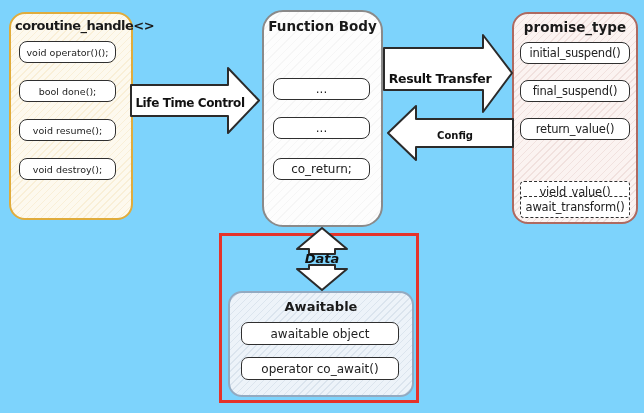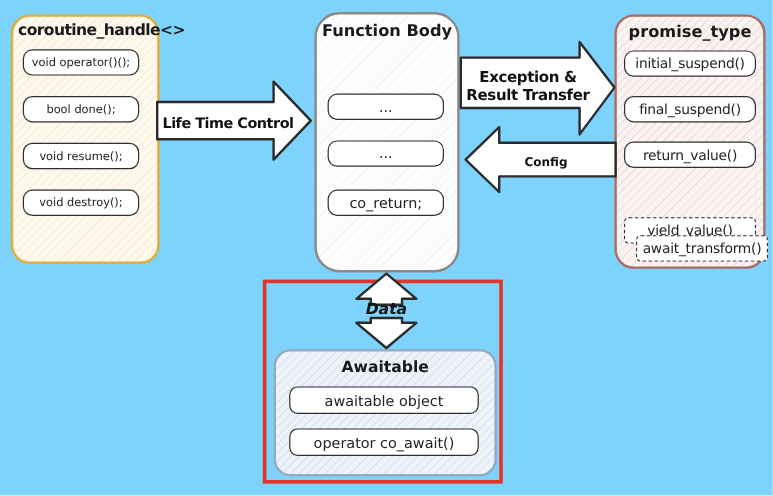--- a/index.html
+++ b/index.html
@@ -77,21 +77,21 @@
   .mbox.dashed { border: 1.5px dashed #2f2f2f; border-radius: 4px; }
 
   .panel-coroutine .mbox { left: 8px;  width: 97px;  height: 22px; font-size: 9.5px; }
   .ch-i0 { top: 27px; }  .ch-i1 { top: 66px; }  .ch-i2 { top: 105px; } .ch-i3 { top: 144px; }
 
   .panel-function .mbox { left: 9px;  width: 97px;  height: 22px; font-size: 12px; }
   .fb-i0 { top: 28px; }  .fb-i1 { top: 66px; }  .fb-i2 { top: 105px; } .fb-i3 { top: 146px; }
 
   .panel-promise .mbox { left: 6px;  width: 110px; height: 22px; font-size: 11.5px; letter-spacing: -0.2px; }
   .pt-i0 { top: 28px; }  .pt-i1 { top: 66px; }  .pt-i2 { top: 104px; }
-  .pt-i3 { top: 143px; margin-top: 24px; } .pt-i4 { top: 182px; margin-left: 10px; }
+  .pt-i3 { top: 143px; margin-top: 24px; } .pt-i4 { top: 182px; }
 
   .panel-awaitable .mbox { left: 11px; width: 158px; height: 23px; font-size: 12px; border-radius: 7px; }
   .aw-i0 { top: 29px; }  .aw-i1 { top: 64px; }
 
   
   svg.arrows {
     position: absolute; left: 0; top: 0;
     width: 644px; height: 413px;
     pointer-events: none;
   }
@@ -154,19 +154,19 @@
   <svg class="arrows" viewBox="0 0 644 413">
     <polygon points="131,85 228,85 228,68 259,100.5 228,133 228,116 131,116"></polygon>
     <polygon points="384,48 483,48 483,35 512,73 483,112 483,90 384,90"></polygon>
     <polygon points="388,133 416,106 416,119 513,119 513,147 416,147 416,160"></polygon>
     <polygon points="322,228 297,249 309,249 309,254 335,254 335,249 347,249"></polygon>
     <polygon points="322,290 347,269 335,269 335,265 309,265 309,269 297,269"></polygon>
   </svg>
 
   <div class="arrow-label label-ltc">Life Time Control</div>
   <div class="arrow-label label-exc">
-    <span>Exception &amp;</span><br>
+    <br>
     <span>Result Transfer</span>
   </div>
   <div class="arrow-label label-cfg">Config</div>
   <div class="arrow-label label-data">Data</div>
 
 </div>
 
 </body></html>

